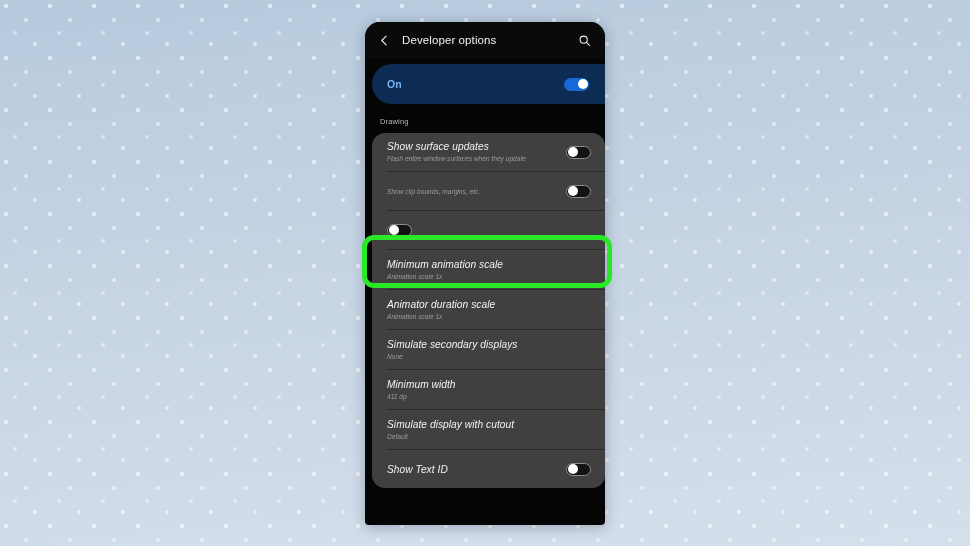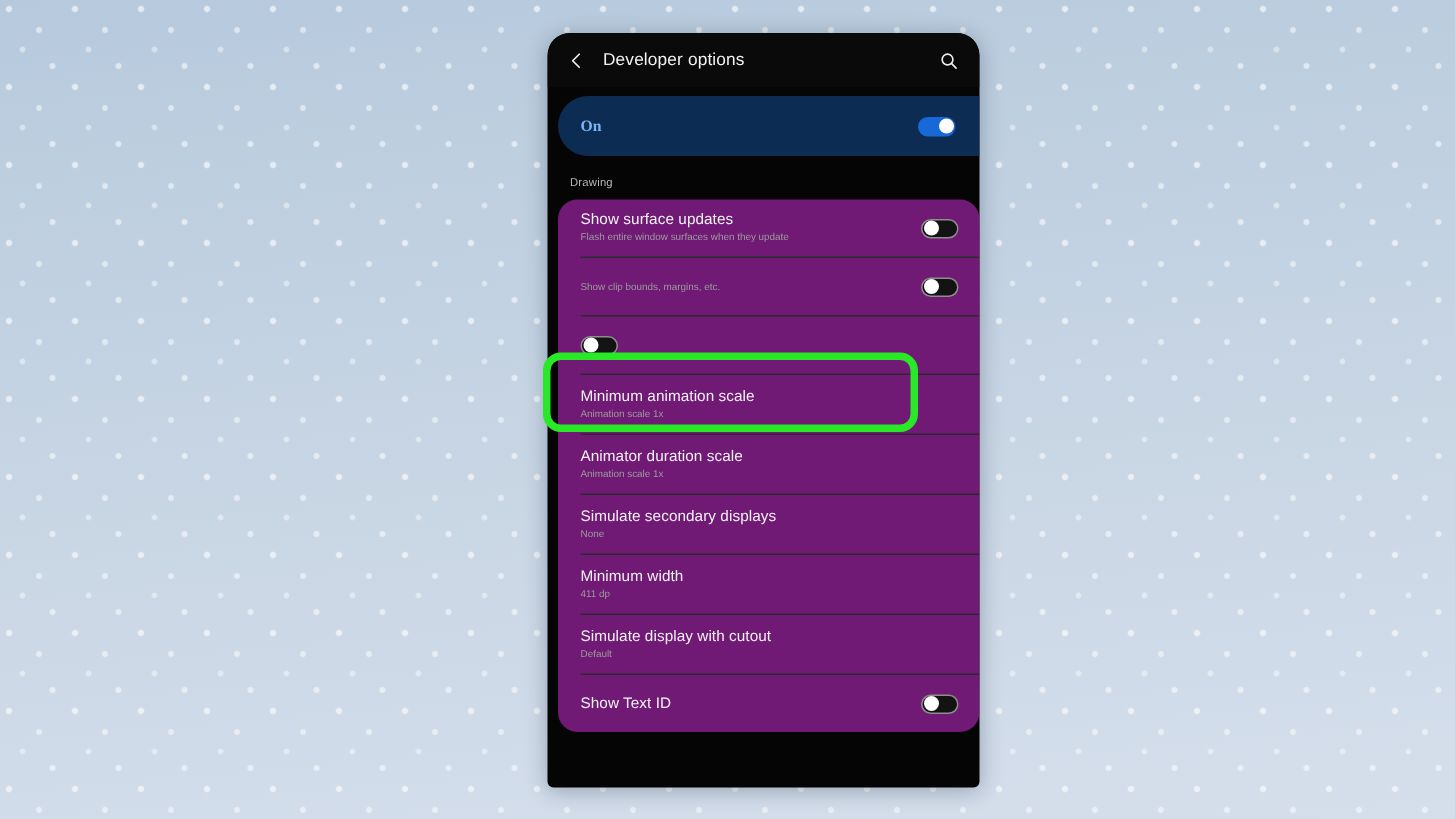--- a/index.html
+++ b/index.html
@@ -27,21 +27,21 @@
       radial-gradient(circle at 35px 44px, rgba(255,255,255,0.55) 1.5px, rgba(255,255,255,0) 2.5px);
     background-size: 44px 52px, 44px 52px, 44px 52px, 44px 52px;
     filter: blur(0.35px);
   }
 
   
   #phone {
     position: absolute;
     left: 365px;
     top: 22px;
-    width: 288px;
+    width: 240px;
     height: 503px;
     background: #050505;
     border-radius: 15px 15px 4px 4px;
     overflow: hidden;
     box-shadow: 0 2px 14px rgba(20,35,55,0.30);
     color: #ffffff;
   }
 
   
   .appbar {
@@ -79,21 +79,20 @@
     margin-left: 7px;
     display: flex;
     align-items: center;
     padding: 0 16px 0 15px;
   }
   .master-label {
     flex: 1 1 auto;
     font-size: 10.5px;
     color: #7bb4f5;
     font-weight: 600;
-    font-family: Liberation Serif, serif;
   }
 
   
   .switch {
     position: relative;
     width: 25px; height: 13px;
     border-radius: 7px;
     flex: 0 0 auto;
   }
   .switch.on { background: #1769d8; }
@@ -114,24 +113,25 @@
   
   .section-label {
     font-size: 7.5px;
     color: #b8b8b8;
     padding: 13px 0 7px 15px;
     letter-spacing: 0.15px;
   }
 
   
   .card {
-    background: #701a75;
+    background: #404040;
     border-radius: 13px;
     margin: 0 0 0 7px;
     overflow: hidden;
+    font-style: italic;
   }
   .row {
     position: relative;
     display: flex;
     align-items: center;
     padding: 0 14px 0 15px;
     min-height: 38px;
   }
   .row.tall { min-height: 39px; }
   .row-text { flex: 1 1 auto; min-width: 0; }

